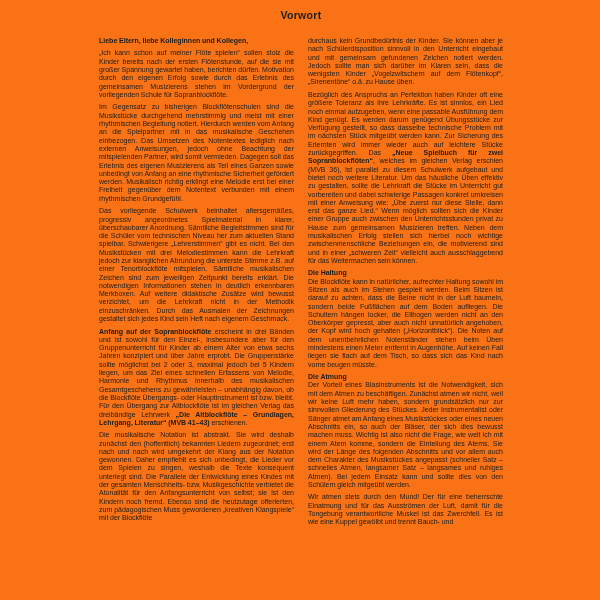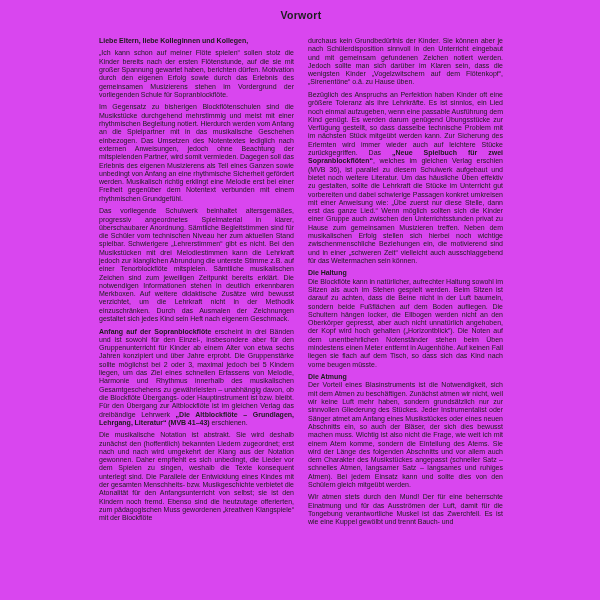--- a/index.html
+++ b/index.html
@@ -1,19 +1,19 @@
 <!DOCTYPE html>
 <html lang="de"><head>
 <meta charset="utf-8">
 <style>
   * { margin: 0; padding: 0; box-sizing: border-box; }
   html, body { background: #ffffff; }
   .page {
     width: 600px; height: 600px;
-    background: #d946ef;
+    background: #f97316;
     color: #1c1c1c;
     font-family: "Liberation Sans", sans-serif;
     padding: 9px 97px 0 99px;
     overflow: hidden;
     position: relative;
   }
   .title {
     text-align: center;
     font-weight: bold;
     font-size: 10.5px;

